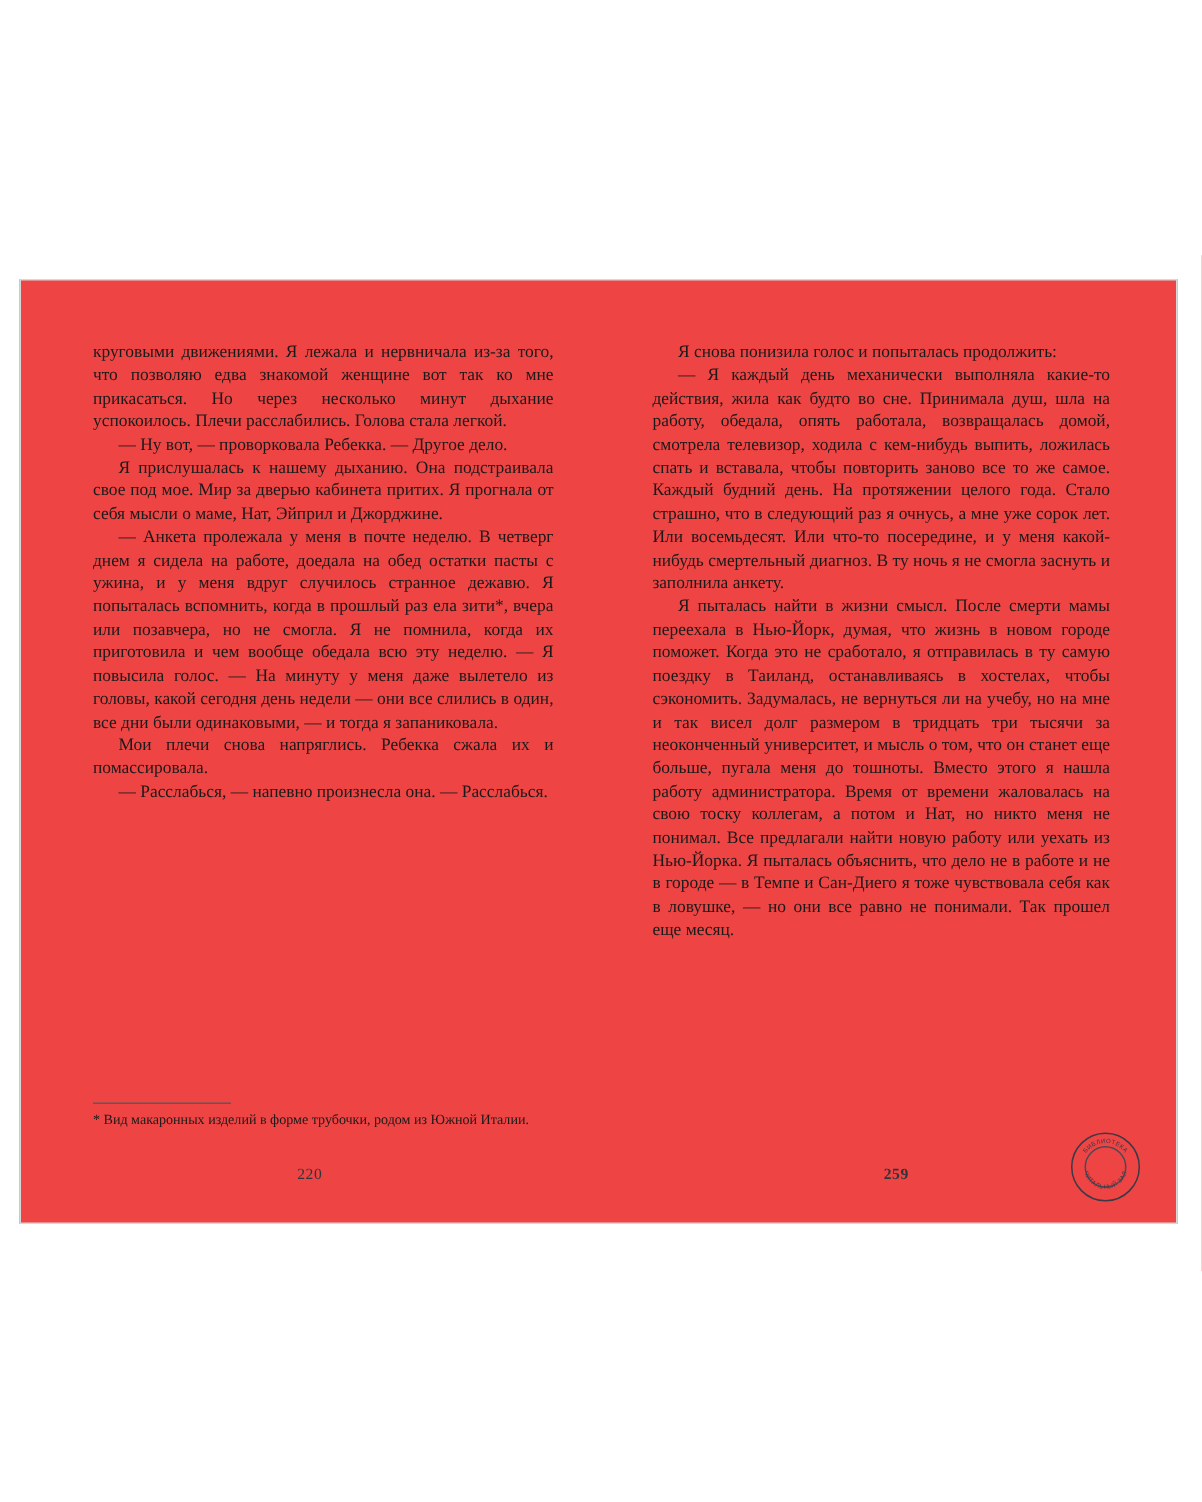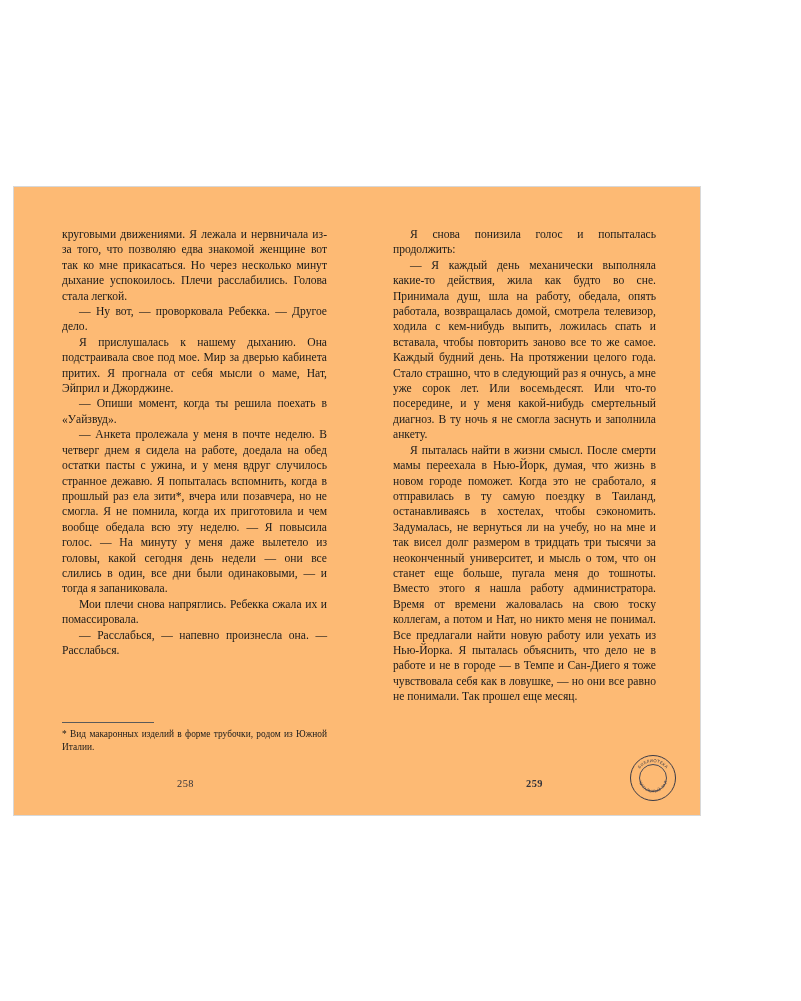--- a/index.html
+++ b/index.html
@@ -12,23 +12,23 @@
     height: 1001px;
     font-family: "Liberation Serif", serif;
     color: #1a1a1a;
     position: relative;
     overflow: hidden;
   }
   .page-sheet {
     position: absolute;
     left: 13px;
     top: 186px;
-    width: 688px;
+    width: 772px;
     height: 630px;
-    background: #fdba74;
+    background: #ef4444;
     border: 1px solid #d8d8d8;
     box-sizing: border-box;
   }
   .spread {
     position: absolute;
     left: 0;
     top: 0;
     width: 100%;
     height: 100%;
     display: flex;
@@ -123,33 +123,32 @@
 <body>
 
 <div class="page-sheet">
   <div class="spread">
 
     <div class="page left">
       <div class="body-text">
         <p class="noindent">круговыми движениями. Я лежала и нервничала из-за того, что позволяю едва знакомой женщине вот так ко мне прикасаться. Но через несколько минут дыхание успокоилось. Плечи расслабились. Голова стала легкой.</p>
         <p>— Ну вот, — проворковала Ребекка. — Другое дело.</p>
         <p>Я прислушалась к нашему дыханию. Она подстраивала свое под мое. Мир за дверью кабинета притих. Я прогнала от себя мысли о маме, Нат, Эйприл и Джорджине.</p>
-        <p>— Опиши момент, когда ты решила поехать в «Уайзвуд».</p>
         <p>— Анкета пролежала у меня в почте неделю. В четверг днем я сидела на работе, доедала на обед остатки пасты с ужина, и у меня вдруг случилось странное дежавю. Я попыталась вспомнить, когда в прошлый раз ела зити*, вчера или позавчера, но не смогла. Я не помнила, когда их приготовила и чем вообще обедала всю эту неделю. — Я повысила голос. — На минуту у меня даже вылетело из головы, какой сегодня день недели — они все слились в один, все дни были одинаковыми, — и тогда я запаниковала.</p>
         <p>Мои плечи снова напряглись. Ребекка сжала их и помассировала.</p>
         <p>— Расслабься, — напевно произнесла она. — Расслабься.</p>
       </div>
 
       <div class="footnote">
         <div class="rule"></div>
         <span>*</span>
         <span>Вид макаронных изделий в форме трубочки, родом из Южной Италии.</span>
       </div>
 
-      <div class="folio">258</div>
+      <div class="folio">220</div>
     </div>
 
     <div class="page right">
       <div class="body-text">
         <p>Я снова понизила голос и попыталась продолжить:</p>
         <p>— Я каждый день механически выполняла какие-то действия, жила как будто во сне. Принимала душ, шла на работу, обедала, опять работала, возвращалась домой, смотрела телевизор, ходила с кем-нибудь выпить, ложилась спать и вставала, чтобы повторить заново все то же самое. Каждый будний день. На протяжении целого года. Стало страшно, что в следующий раз я очнусь, а мне уже сорок лет. Или восемьдесят. Или что-то посередине, и у меня какой-нибудь смертельный диагноз. В ту ночь я не смогла заснуть и заполнила анкету.</p>
         <p>Я пыталась найти в жизни смысл. После смерти мамы переехала в Нью-Йорк, думая, что жизнь в новом городе поможет. Когда это не сработало, я отправилась в ту самую поездку в Таиланд, останавливаясь в хостелах, чтобы сэкономить. Задумалась, не вернуться ли на учебу, но на мне и так висел долг размером в тридцать три тысячи за неоконченный университет, и мысль о том, что он станет еще больше, пугала меня до тошноты. Вместо этого я нашла работу администратора. Время от времени жаловалась на свою тоску коллегам, а потом и Нат, но никто меня не понимал. Все предлагали найти новую работу или уехать из Нью-Йорка. Я пыталась объяснить, что дело не в работе и не в городе — в Темпе и Сан-Диего я тоже чувствовала себя как в ловушке, — но они все равно не понимали. Так прошел еще месяц.</p>
       </div>
 
       <div class="folio">259</div>

